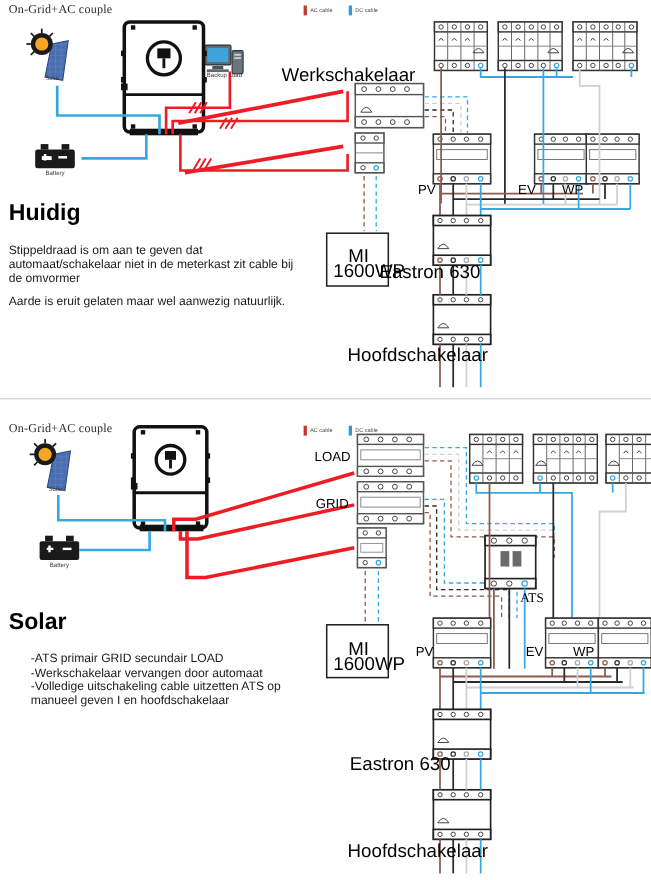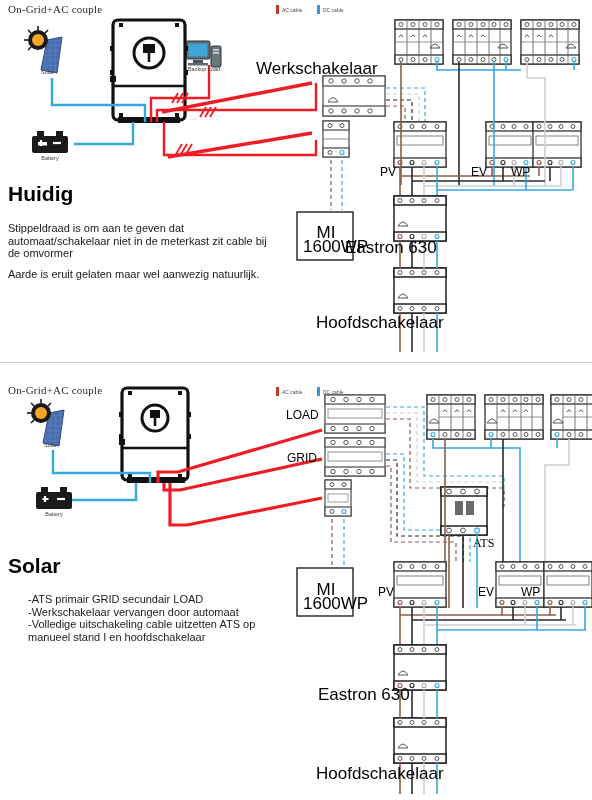--- a/index.html
+++ b/index.html
@@ -809,16 +809,16 @@
     <div class="t lbl-12" style="left:521px; top:215px;">WP</div>
 
     <div class="t lbl-11" style="left:315px; top:210px; width:22px; text-align:center;">MI</div>
     <div class="t lbl-11" style="left:303px; top:224px; width:46px; text-align:center;">1600WP</div>
 
     <div class="t lbl-11" style="left:318px; top:315px;">Eastron 630</div>
     <div class="t lbl-11" style="left:316px; top:394px;">Hoofdschakelaar</div>
 
     <div class="t head-big" style="left:8px; top:184px;">Solar</div>
 
-    <div class="t body-text" style="left:8px; top:223px; width:260px;margin-left:20px;" id="notes-bottom"><div>-ATS primair GRID secundair LOAD</div><div>-Werkschakelaar vervangen door automaat</div><div>-Volledige uitschakeling cable uitzetten ATS op</div><div>manueel stand I en hoofdschakelaar</div></div>
+    <div class="t body-text" style="left:8px; top:223px; width:260px;margin-left:20px;" id="notes-bottom"><div>-ATS primair GRID secundair LOAD</div><div>-Werkschakelaar vervangen door automaat</div><div>-Volledige uitschakeling cable uitzetten ATS op</div><div>manueel geven I en hoofdschakelaar</div></div>
   </div>
 
 </div>
 
 </body></html>

